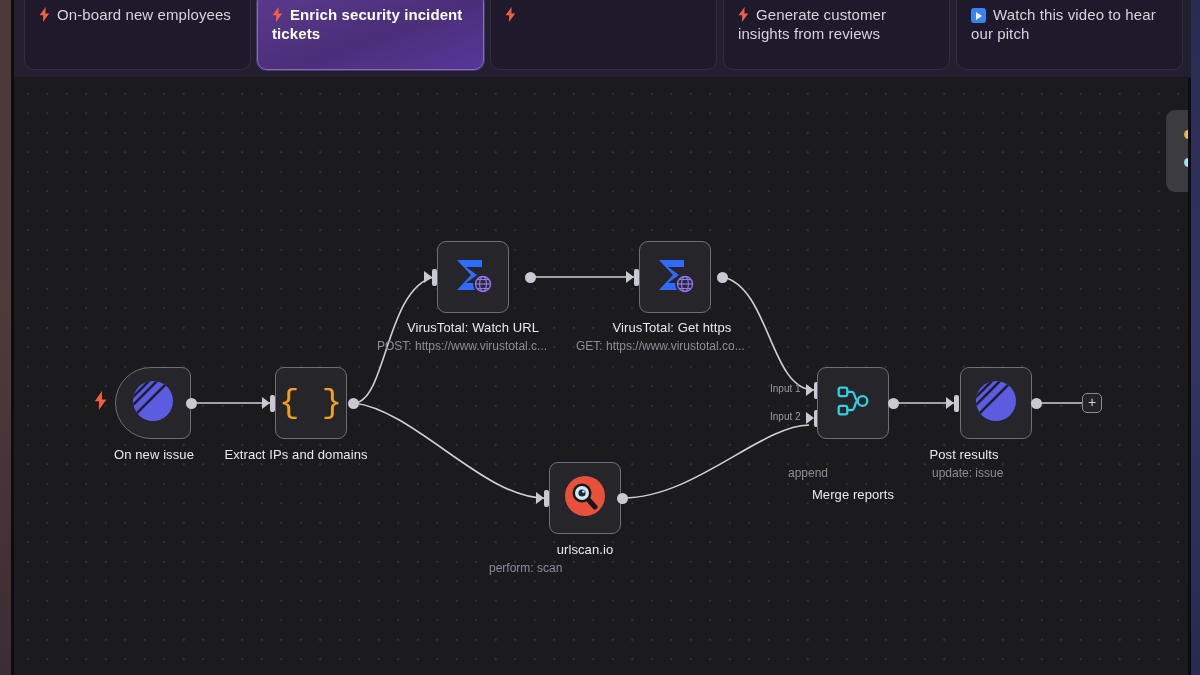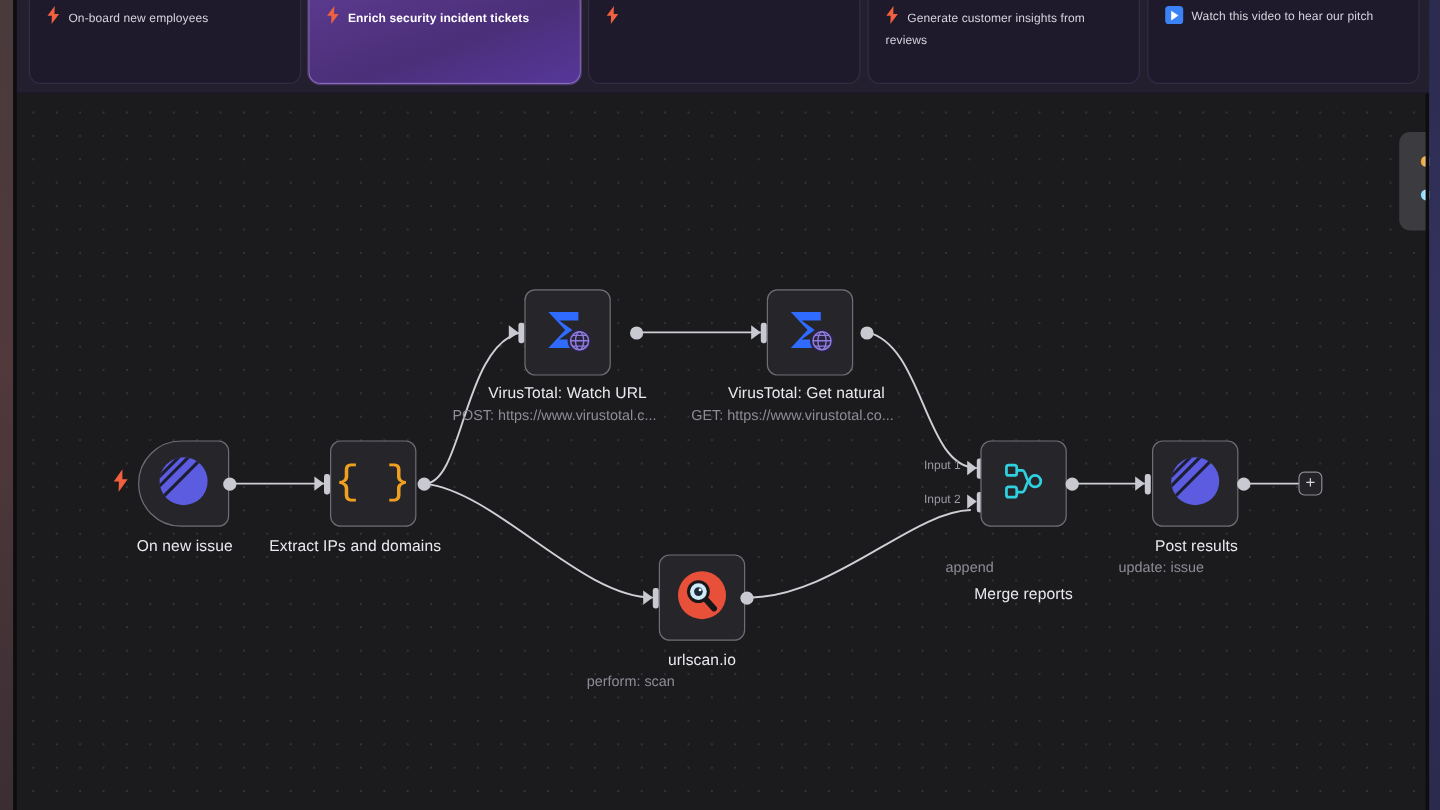--- a/index.html
+++ b/index.html
@@ -39,21 +39,21 @@
     border-radius: 10px;
     padding: 12px 14px 0 14px;
     position: relative;
   }
   .sugg-card.active {
     background: linear-gradient(160deg,#5b3a8e 0%,#4b2f79 55%,#56379a 100%);
     border: 1px solid #8b6ac4;
     box-shadow: 0 0 0 1px rgba(150,110,210,.35);
   }
   .sugg-text {
-    font-size: 10px; line-height: 19px; color: #d6d3de;
+    font-size: 15px; line-height: 19px; color: #d6d3de;
     letter-spacing: .1px;
   }
   .sugg-card.active .sugg-text { color: #ffffff; font-weight: bold; }
   .bolt-ico {
     display: inline-block; vertical-align: -2px; margin-right: 7px;
     width: 11px; height: 15px;
   }
   .play-ico {
     display: inline-block; vertical-align: -3px; margin-right: 7px;
     width: 15px; height: 15px; border-radius: 3px;
@@ -266,21 +266,21 @@
           <circle cx="33" cy="32" r="10" fill="#2a2340"></circle>
           <circle cx="33" cy="32" r="7.5" fill="none" stroke="#8f7ddd" stroke-width="1.3"></circle>
           <ellipse cx="33" cy="32" rx="3.4" ry="7.5" fill="none" stroke="#8f7ddd" stroke-width="1.2"></ellipse>
           <line x1="25.5" y1="32" x2="40.5" y2="32" stroke="#8f7ddd" stroke-width="1.2"></line>
           <line x1="27" y1="27.5" x2="39" y2="27.5" stroke="#8f7ddd" stroke-width="1.1"></line>
           <line x1="27" y1="36.5" x2="39" y2="36.5" stroke="#8f7ddd" stroke-width="1.1"></line>
         </svg>
       </span>
     </div>
     <div class="dot" style="left:703px; top:194px;"></div>
-    <div class="node-label" style="left:578px; top:242px; width:160px;">VirusTotal: Get natural</div>
+    <div class="node-label" style="left:578px; top:242px; width:160px;">VirusTotal: Get https</div>
     <div class="node-sub" style="left:562px; top:261px; width:192px; overflow:hidden;">GET: https://www.virustotal.co...</div>
 
     <div class="arrow" style="left:522px; top:414px;"></div>
     <div class="in-stub" style="left:530px; top:412px;"></div>
     <div class="node" style="left:535px; top:384px;">
       <span>
         <svg viewBox="0 0 46 46" width="46" height="46">
           <circle cx="23" cy="23" r="20" fill="#e8503a"></circle>
           <line x1="24" y1="24" x2="33" y2="34" stroke="#17171a" stroke-width="5" stroke-linecap="round"></line>
           <circle cx="20" cy="20" r="9.5" fill="#17171a"></circle>
@@ -330,21 +330,21 @@
           <circle cx="22" cy="22" r="20" fill="#5c5ce0"></circle>
           <g clip-path="url(#lc2)" stroke="#1e1e33" stroke-width="2.6">
             <line x1="-4" y1="24" x2="26" y2="-6"></line>
             <line x1="-4" y1="32" x2="34" y2="-6"></line>
             <line x1="0" y1="40" x2="42" y2="-2"></line>
           </g>
         </svg>
       </span>
     </div>
     <div class="dot" style="left:1017px; top:320px;"></div>
-    <div class="node-label" style="left:918px; top:369px; width:130px;">Post results</div>
+    <div class="node-label" style="left:885px; top:369px; width:130px;">Post results</div>
     <div class="node-sub" style="left:918px; top:388px; width:130px;">update: issue</div>
 
     <div class="plus-btn" style="left:1068px; top:315px;">+</div>
 
   </div>
 
   <div class="right-panel">
     <div class="rp-dot" style="top:20px; background:linear-gradient(90deg,#f0a020,#e8e8f0);"></div>
     <div class="rp-dot" style="top:48px; background:linear-gradient(90deg,#7fd8f5,#ffffff);"></div>
   </div>

